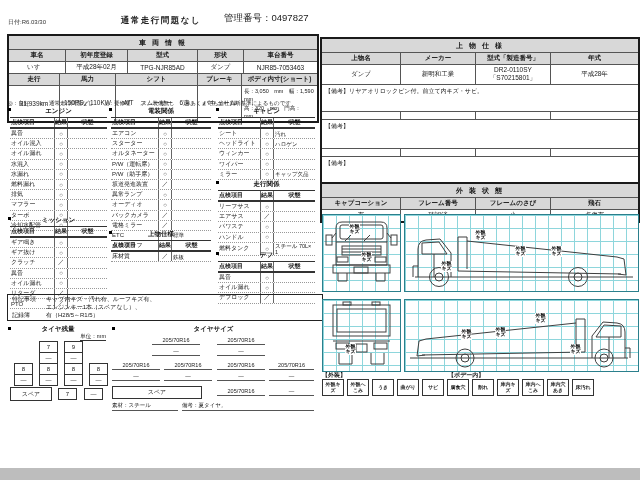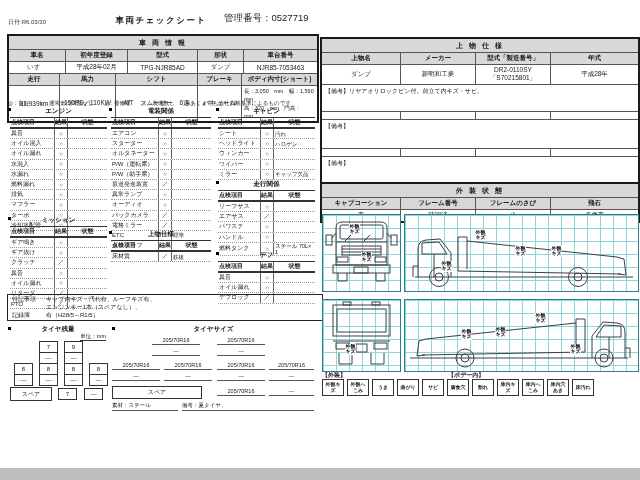--- a/index.html
+++ b/index.html
@@ -73,22 +73,22 @@
   #legend-ext-label{left:322px;top:371px;font-size:6px;font-weight:bold}
   #legend-body-label{left:448px;top:371px;font-size:6px;font-weight:bold}
   #legend-boxes{left:322px;top:379px;display:flex;gap:3px}
   .lb{width:18px;height:15px;border:1px solid #333;font-size:5px;line-height:1.1;display:flex;align-items:center;justify-content:center;text-align:center;word-break:break-all;font-weight:bold;padding:0 1px;background:#fff}
   #bottom-bar{left:0;top:468px;width:640px;height:12px;background:#bdbdbd}
 </style>
 </head>
 <body>
 
 <div class="abs" id="date">日付:R6.03/30</div>
-<div class="abs" id="sheet-title">車両チェックシート</div>
-<div class="abs" id="mgmt">管理番号：0527719</div>
+<div class="abs" id="sheet-title">通常走行問題なし</div>
+<div class="abs" id="mgmt">管理番号：0497827</div>
 
 <div class="abs box-table" id="vinfo">
   <div class="bar-title">車 両 情 報</div>
   <div class="grid-row g-a ghead">
     <div>車名</div>
     <div>初年度登録</div>
     <div>型式</div>
     <div>形状</div>
     <div>車台番号</div>
   </div>

